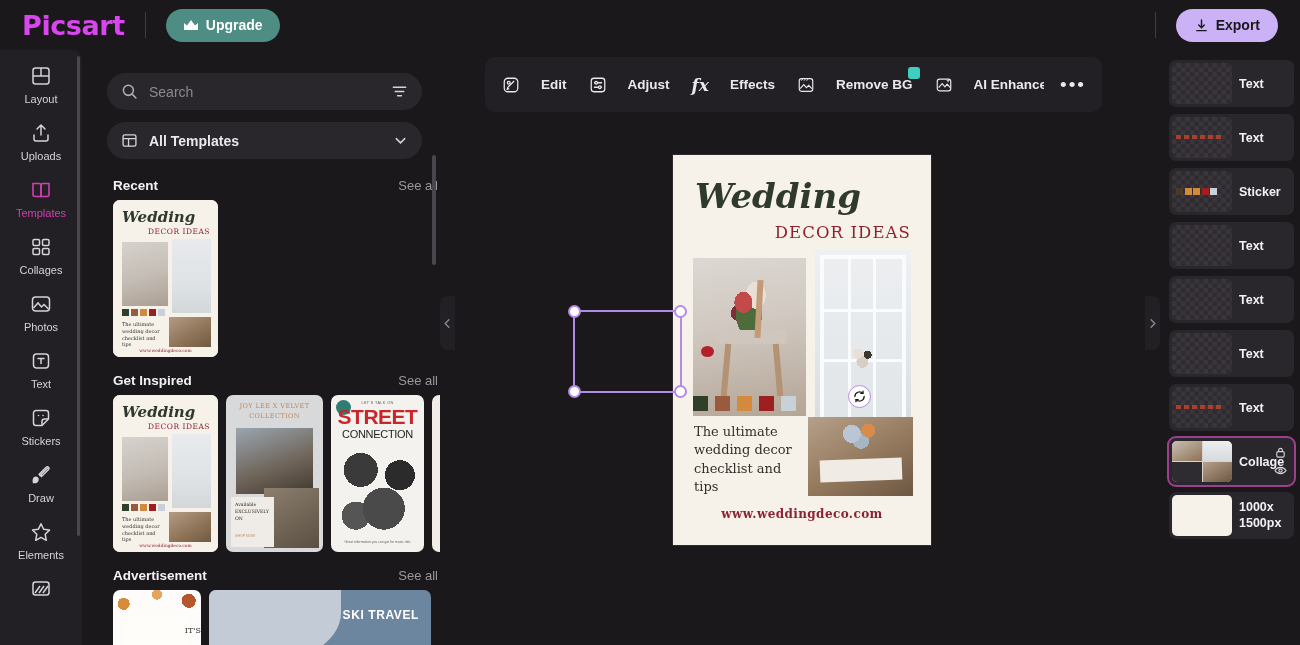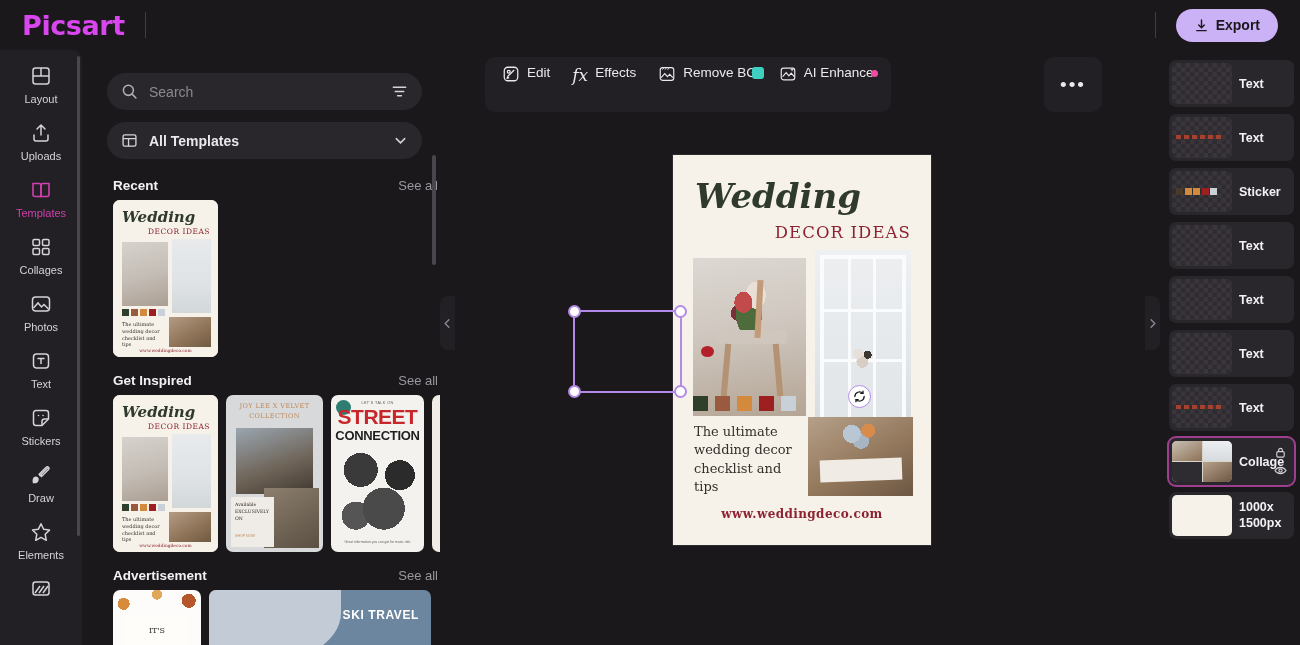--- a/index.html
+++ b/index.html
@@ -119,23 +119,24 @@
   .stage {
     position: absolute; left: 440px; top: 50px; width: 725px; height: 595px;
     background: #1b181c;
   }
   .toolbar {
     position: absolute; left: 45px; top: 7px; height: 55px;
     background: #232025; border-radius: 10px; display: flex; align-items: center;
     padding: 0 6px;
   }
   .tool {
-    display: flex; gap: 7px; color: #eae8eb;
+    display: flex; align-items: center; gap: 21px; color: #eae8eb;
     font-size: 13.5px; padding: 0 11px; height: 40px; cursor: pointer;
     position: relative;
+    font-weight: bold;
   }
   .badge {
     position: absolute; top: 2px; right: 4px; width: 12px; height: 12px;
     border-radius: 3px; background: #3ecfc0;
   }
   .dot {
     position: absolute; top: 5px; right: 7px; width: 7px; height: 7px;
     border-radius: 50%; background: #ef4ba5;
   }
   .more {
@@ -252,20 +253,28 @@
   svg { display: block; }
 </style>
 </head>
 <body>
 
 <div class="app">
 
   <div class="topbar">
     <div class="logo">Picsart</div>
     <div class="vline"></div>
+    <div class="upgrade">
+      <span>
+        <svg width="16" height="13" viewBox="0 0 16 13">
+            <path d="M1 4l3 2.5L8 1l4 5.5L15 4v7H1z" fill="#fff"></path>
+          </svg>
+      </span>
+      <span>Upgrade</span>
+    </div>
     <div class="spacer"></div>
     <div class="vline"></div>
     <div class="export">
       <span>
         <svg width="15" height="15" viewBox="0 0 16 16" fill="none" stroke="#1b181c" stroke-width="1.5" stroke-linecap="round">
           <path d="M8 2v8M5 7.5l3 3 3-3M3 13.5h10"></path>
         </svg>
       </span>
       <span>Export</span>
     </div>
@@ -474,21 +483,21 @@
               <span>EXCLUSIVELY ON</span>
             </div>
             <div style="font-size:3.6px;color:#c08a5a;margin-top:11px;">SHOP NOW</div>
           </div>
         </div>
 
         <div class="card" style="width:93px;height:157px;background:#f3f2ee;">
           <div style="position:absolute;left:5px;top:5px;width:15px;height:15px;border-radius:50%;background:#2f7d72;"></div>
           <div style="position:absolute;left:0;top:6px;width:100%;text-align:center;font-size:3.6px;color:#555;letter-spacing:.5px;">LET'S TALK ON</div>
           <div style="position:absolute;left:0;top:12px;width:100%;text-align:center;font-size:21px;font-weight:700;color:#c8262a;letter-spacing:-.5px;line-height:.95;">STREET</div>
-          <div style="position:absolute;left:0;top:33px;width:100%;text-align:center;font-size:13px;font-weight:700;color:#1f1f1f;letter-spacing:-.3px;">CONNECTION</div>
+          <div style="position:absolute;left:0;top:33px;width:100%;text-align:center;font-size:11px;font-weight:400;color:#1f1f1f;letter-spacing:-.3px;">CONNECTION</div>
           <div style="position:absolute;left:6px;top:52px;width:85px;height:88px;background:
               radial-gradient(circle at 28% 26%, #3a3a3a 0 17px, transparent 17px),
               radial-gradient(circle at 74% 32%, #2b2b2b 0 15px, transparent 15px),
               radial-gradient(circle at 55% 70%, #4a4a4a 0 21px, transparent 21px),
               radial-gradient(circle at 22% 78%, #555 0 14px, transparent 14px),
               linear-gradient(#f3f2ee,#f3f2ee);"></div>
           <div style="position:absolute;left:0;top:145px;width:100%;text-align:center;font-size:3.4px;color:#666;">Great information you can get for music info</div>
         </div>
 
         <div class="card" style="width:20px;height:157px;background:#f1ece6;"></div>
@@ -502,21 +511,21 @@
       </div>
       <div class="cards">
         <div class="card" style="width:88px;height:77px;background:#fdfcfa;">
           <div style="position:absolute;inset:0;background:
               radial-gradient(circle at 12% 18%, #d98b3c 0 6px, transparent 6px),
               radial-gradient(circle at 86% 14%, #b5562c 0 7px, transparent 7px),
               radial-gradient(circle at 8% 82%, #c4682f 0 8px, transparent 8px),
               radial-gradient(circle at 90% 86%, #8d4a2a 0 7px, transparent 7px),
               radial-gradient(circle at 50% 6%, #e0a75a 0 5px, transparent 5px);"></div>
           <div style="position:absolute;left:13px;top:24px;width:62px;height:34px;background:#fffdfa;"></div>
-          <div style="position:absolute;left:0;top:36px;width:100%;text-align:center;font-family:'DejaVu Serif',serif;font-size:8px;color:#33302c;">IT'S</div>
+          <div style="position:absolute;left:0;top:36px;width:100%;text-align:right;font-family:'DejaVu Serif',serif;font-size:8px;color:#33302c;">IT'S</div>
         </div>
         <div class="card" style="width:222px;height:77px;background:#6d86a0;">
           <div style="position:absolute;left:0;top:0;width:132px;height:77px;background:#c3ccd6;border-radius:0 0 70% 0;"></div>
           <div style="position:absolute;right:12px;top:18px;text-align:center;">
             <div style="font-size:12px;font-weight:700;color:#fff;letter-spacing:.6px;">SKI TRAVEL</div>
           </div>
         </div>
       </div>
     </div>
 
@@ -528,20 +537,31 @@
     <div class="toolbar">
       <div class="tool">
         <span>
           <svg width="18" height="18" viewBox="0 0 20 20" fill="none" stroke="#eae8eb" stroke-width="1.4">
             <rect x="2.5" y="2.5" width="15" height="15" rx="4"></rect>
               <path d="M13.5 5.5l-7 7M6.5 12.5l-.7 2.2 2.2-.7"></path>
               <circle cx="7.5" cy="7.5" r="1.6"></circle>
           </svg>
         </span>
         <span>Edit</span>
+      </div>
+      <div class="tool">
+        <span>
+          <svg width="18" height="18" viewBox="0 0 20 20" fill="none" stroke="#eae8eb" stroke-width="1.4">
+            <rect x="2.5" y="2.5" width="15" height="15" rx="3"></rect>
+              <path d="M5.5 7.5h9M5.5 12.5h9"></path>
+              <circle cx="8" cy="7.5" r="1.4" fill="#232025"></circle>
+              <circle cx="12" cy="12.5" r="1.4" fill="#232025"></circle>
+          </svg>
+        </span>
+        <span>Adjust</span>
       </div>
       <div class="tool">
         <span style="font-style:italic;font-family:'DejaVu Serif',serif;font-size:17px;color:#eae8eb;">fx</span>
         <span>Effects</span>
       </div>
       <div class="tool">
         <span>
           <svg width="18" height="18" viewBox="0 0 20 20" fill="none" stroke="#eae8eb" stroke-width="1.3">
             <rect x="2.5" y="3" width="15" height="14" rx="2.5"></rect>
               <path d="M3.5 14l4-4.5 3 3.5 2.5-2.5 3.5 3.5"></path>

